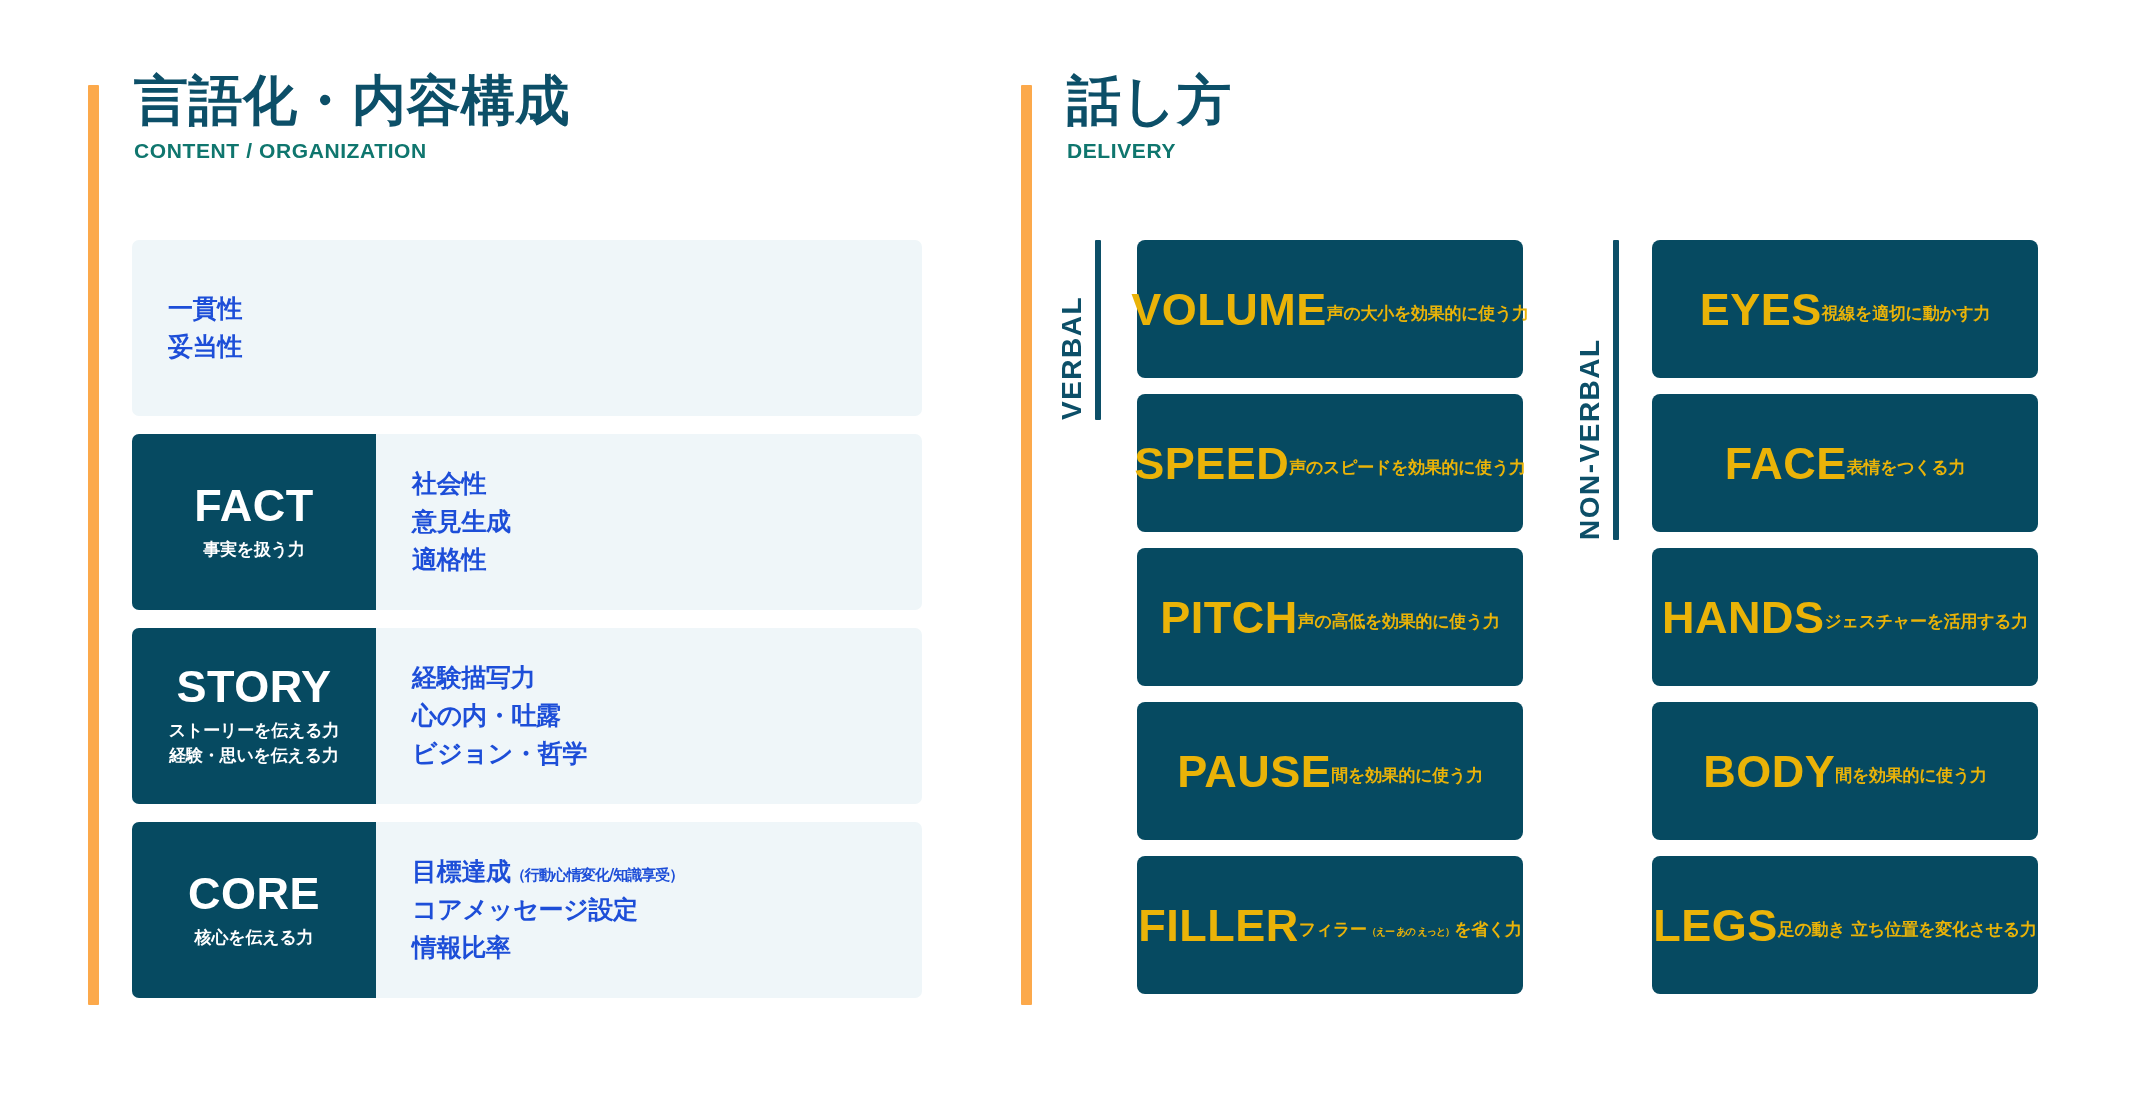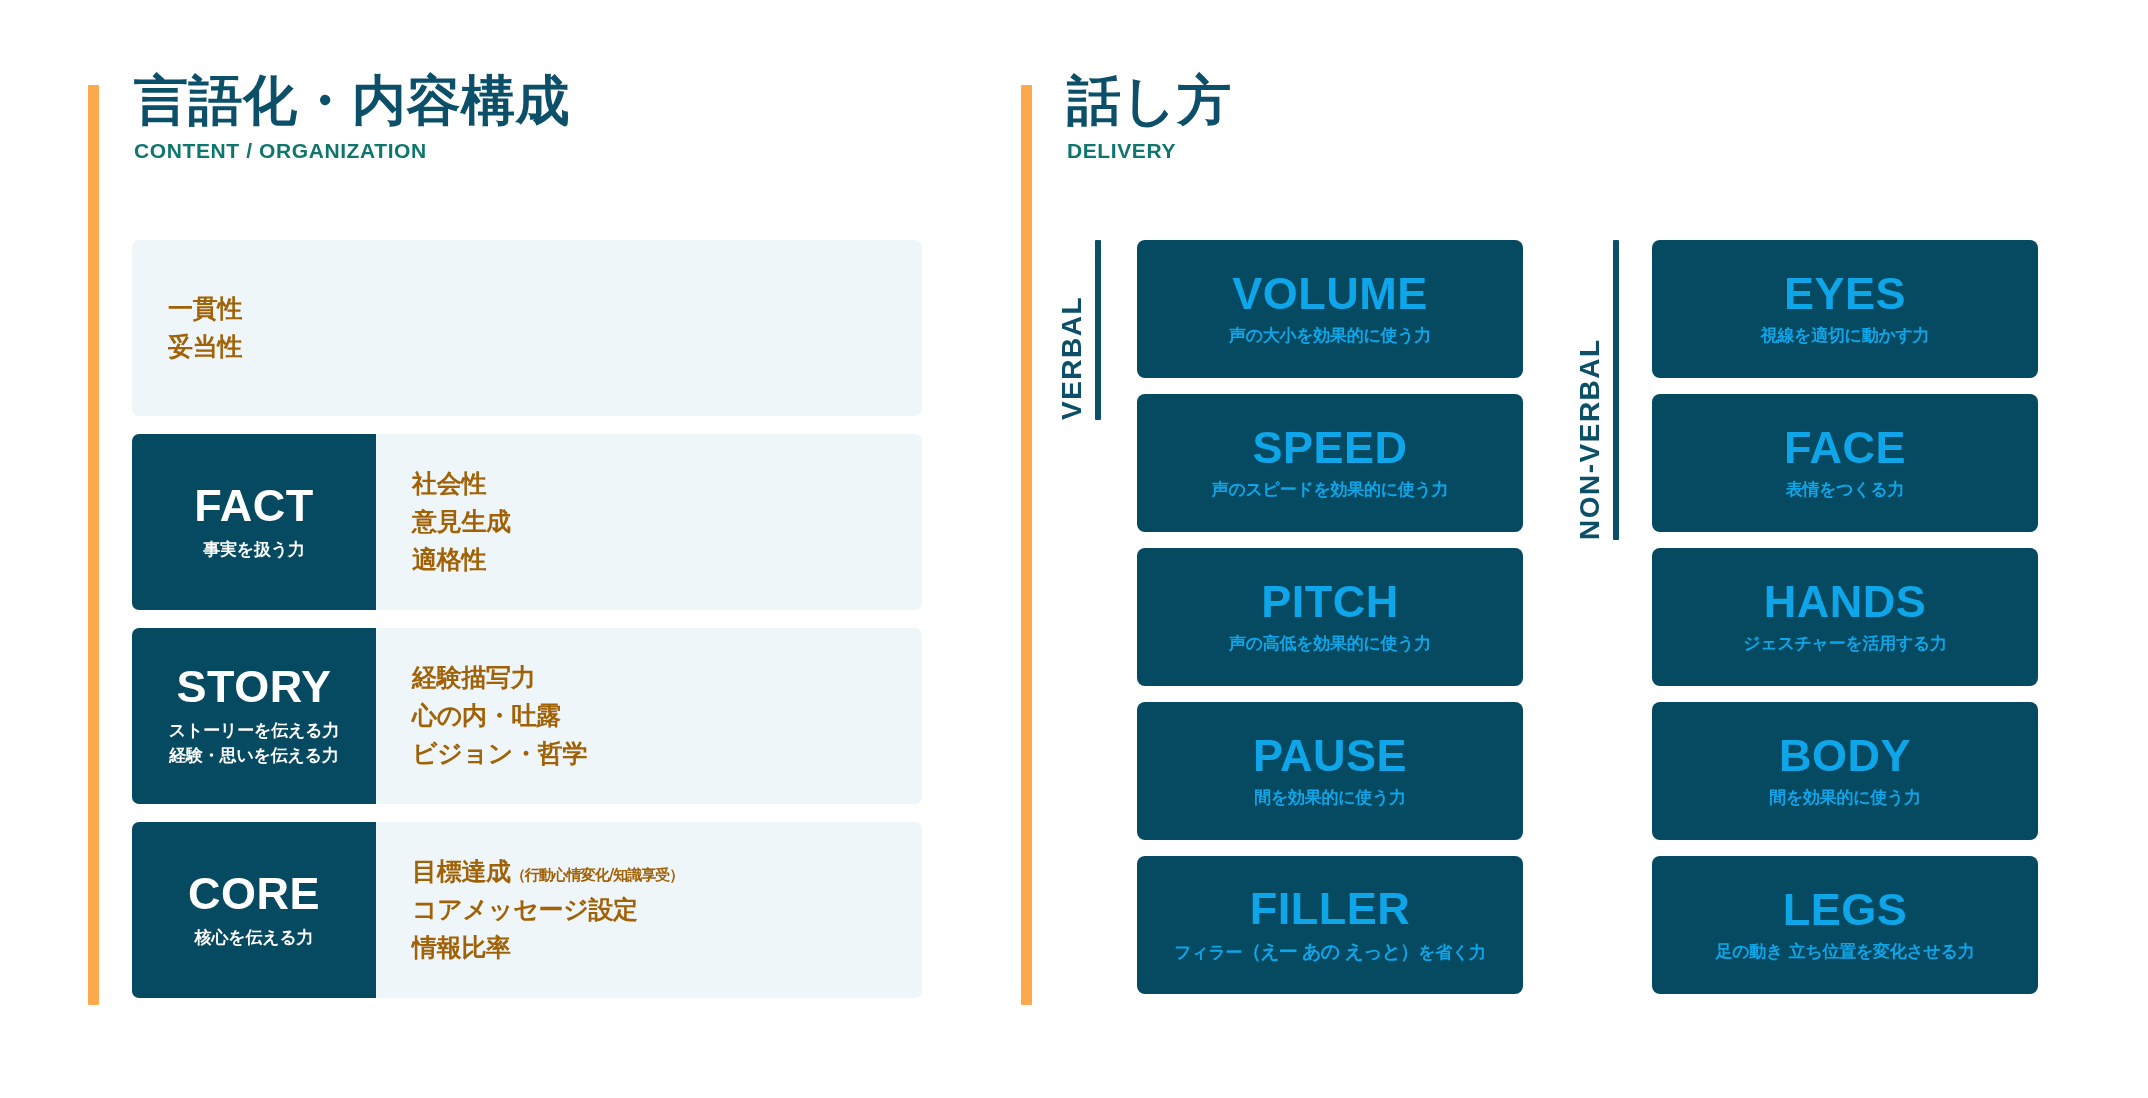--- a/index.html
+++ b/index.html
@@ -50,21 +50,21 @@
   .split-card .desc{
     margin-top:9px;font-size:17px;font-weight:700;line-height:1.45;
     font-family:"DejaVu Sans","Liberation Sans",sans-serif;
     letter-spacing:-0.2px;
   }
   .split-card .right-pane{
     flex:1;display:flex;flex-direction:column;justify-content:center;
     padding-left:36px;
   }
   .split-card .item{
-    font-size:25px;font-weight:700;color:#a16207;line-height:1.52;
+    font-size:25px;font-weight:700;color:#1d4ed8;line-height:1.52;
     font-family:"DejaVu Sans","Liberation Sans",sans-serif;
     white-space:nowrap;letter-spacing:-0.3px;
   }
   .split-card .item .note{
     font-size:15px;font-weight:700;letter-spacing:-1px;
   }
 
   
   .group{position:absolute;}
   .group-label{
@@ -77,33 +77,33 @@
     font-size:28px;font-weight:700;color:#0c4f68;
     letter-spacing:1.5px;white-space:nowrap;
     line-height:1;
   }
   .vrule{
     width:6px;background:#0c4f68;margin-left:9px;border-radius:1px;
   }
   .stack{position:absolute;}
   .tile{
     width:386px;height:138px;background:#064a61;border-radius:8px;
-    display:flex;flex-direction:column;
+    display:flex;flex-direction:row;
     align-items:center;justify-content:center;
-    color:#0ea5e9;text-align:center;margin-bottom:16px;
+    color:#eab308;text-align:center;margin-bottom:16px;
   }
   .tile .code{
     font-size:45px;font-weight:700;letter-spacing:0.5px;line-height:1;
   }
   .tile .desc{
     margin-top:8px;font-size:17px;font-weight:700;line-height:1.35;
     font-family:"DejaVu Sans","Liberation Sans",sans-serif;
     letter-spacing:-0.3px;white-space:nowrap;
   }
-  .tile .desc .tiny{font-size:19px;letter-spacing:-1px;}
+  .tile .desc .tiny{font-size:10px;letter-spacing:-1px;}
 </style>
 </head>
 <body>
 
 <div class="canvas">
 
   <div class="section-head" style="left:88px;top:85px;">
     <div class="accent-bar"></div>
     <div class="head-text">
       <div class="head-jp">言語化・内容構成</div>

